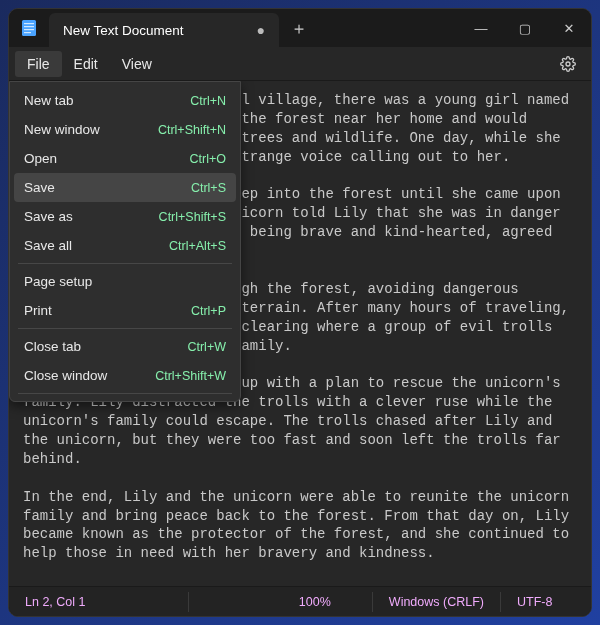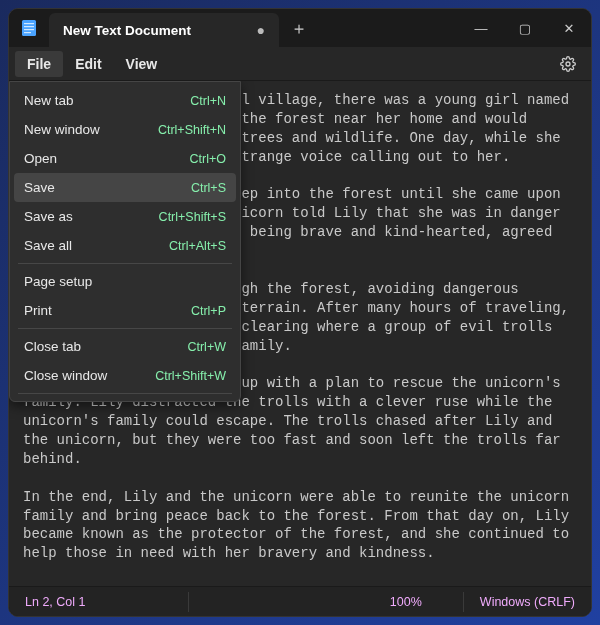--- a/index.html
+++ b/index.html
@@ -36,38 +36,37 @@
   .tab {
     background: #272727;
     border-radius: 6px 6px 0 0;
     display: flex;
     align-items: center;
     padding: 0 14px;
     min-width: 230px;
     margin-top: 4px;
     gap: 10px;
   }
-  .tab-title { color: #fff; font-size: 13.5px; font-weight: 700; flex: 1; }
+  .tab-title { color: #fff; font-size: 13.5px; font-weight: 400; flex: 1; }
   .tab-dot { color: #bbb; font-size: 14px; line-height: 1; }
   .new-tab {
     width: 40px; display: flex; align-items: center; justify-content: center;
     color: #ccc; font-size: 17px; cursor: pointer;
   }
   .tb-spacer { flex: 1; }
   .win-controls { display: flex; }
   .win-btn { width: 44px; display: flex; align-items: center; justify-content: center; color: #ccc; cursor: pointer; font-size: 13px; }
 
   .menubar {
     height: 34px;
     background: #272727;
     display: flex;
     align-items: center;
     padding: 0 6px;
     border-bottom: 1px solid #1a1a1a;
-    font-weight: bold;
   }
   .menu-item {
     color: #e8e8e8; font-size: 14px; padding: 5px 12px;
     cursor: pointer; border-radius: 3px;
   }
   .menu-item.active { background: #3a3a3a; }
   .menubar-spacer { flex: 1; }
   .gear { width: 34px; display: flex; align-items: center; justify-content: center; color: #ccc; cursor: pointer; }
 
   .content {
@@ -221,16 +220,17 @@
         </div>
         <div class="fm-sep"></div>
       </div>
   </div>
 
   <div class="statusbar">
     <div class="sb-cell">Ln 2, Col 1</div>
     <div class="sb-group">
       <div class="sb-cell">100%</div>
       <div class="sb-cell">Windows (CRLF)</div>
+      <div class="sb-cell">UTF-8</div>
     </div>
   </div>
 
 </div>
 
 </body></html>

